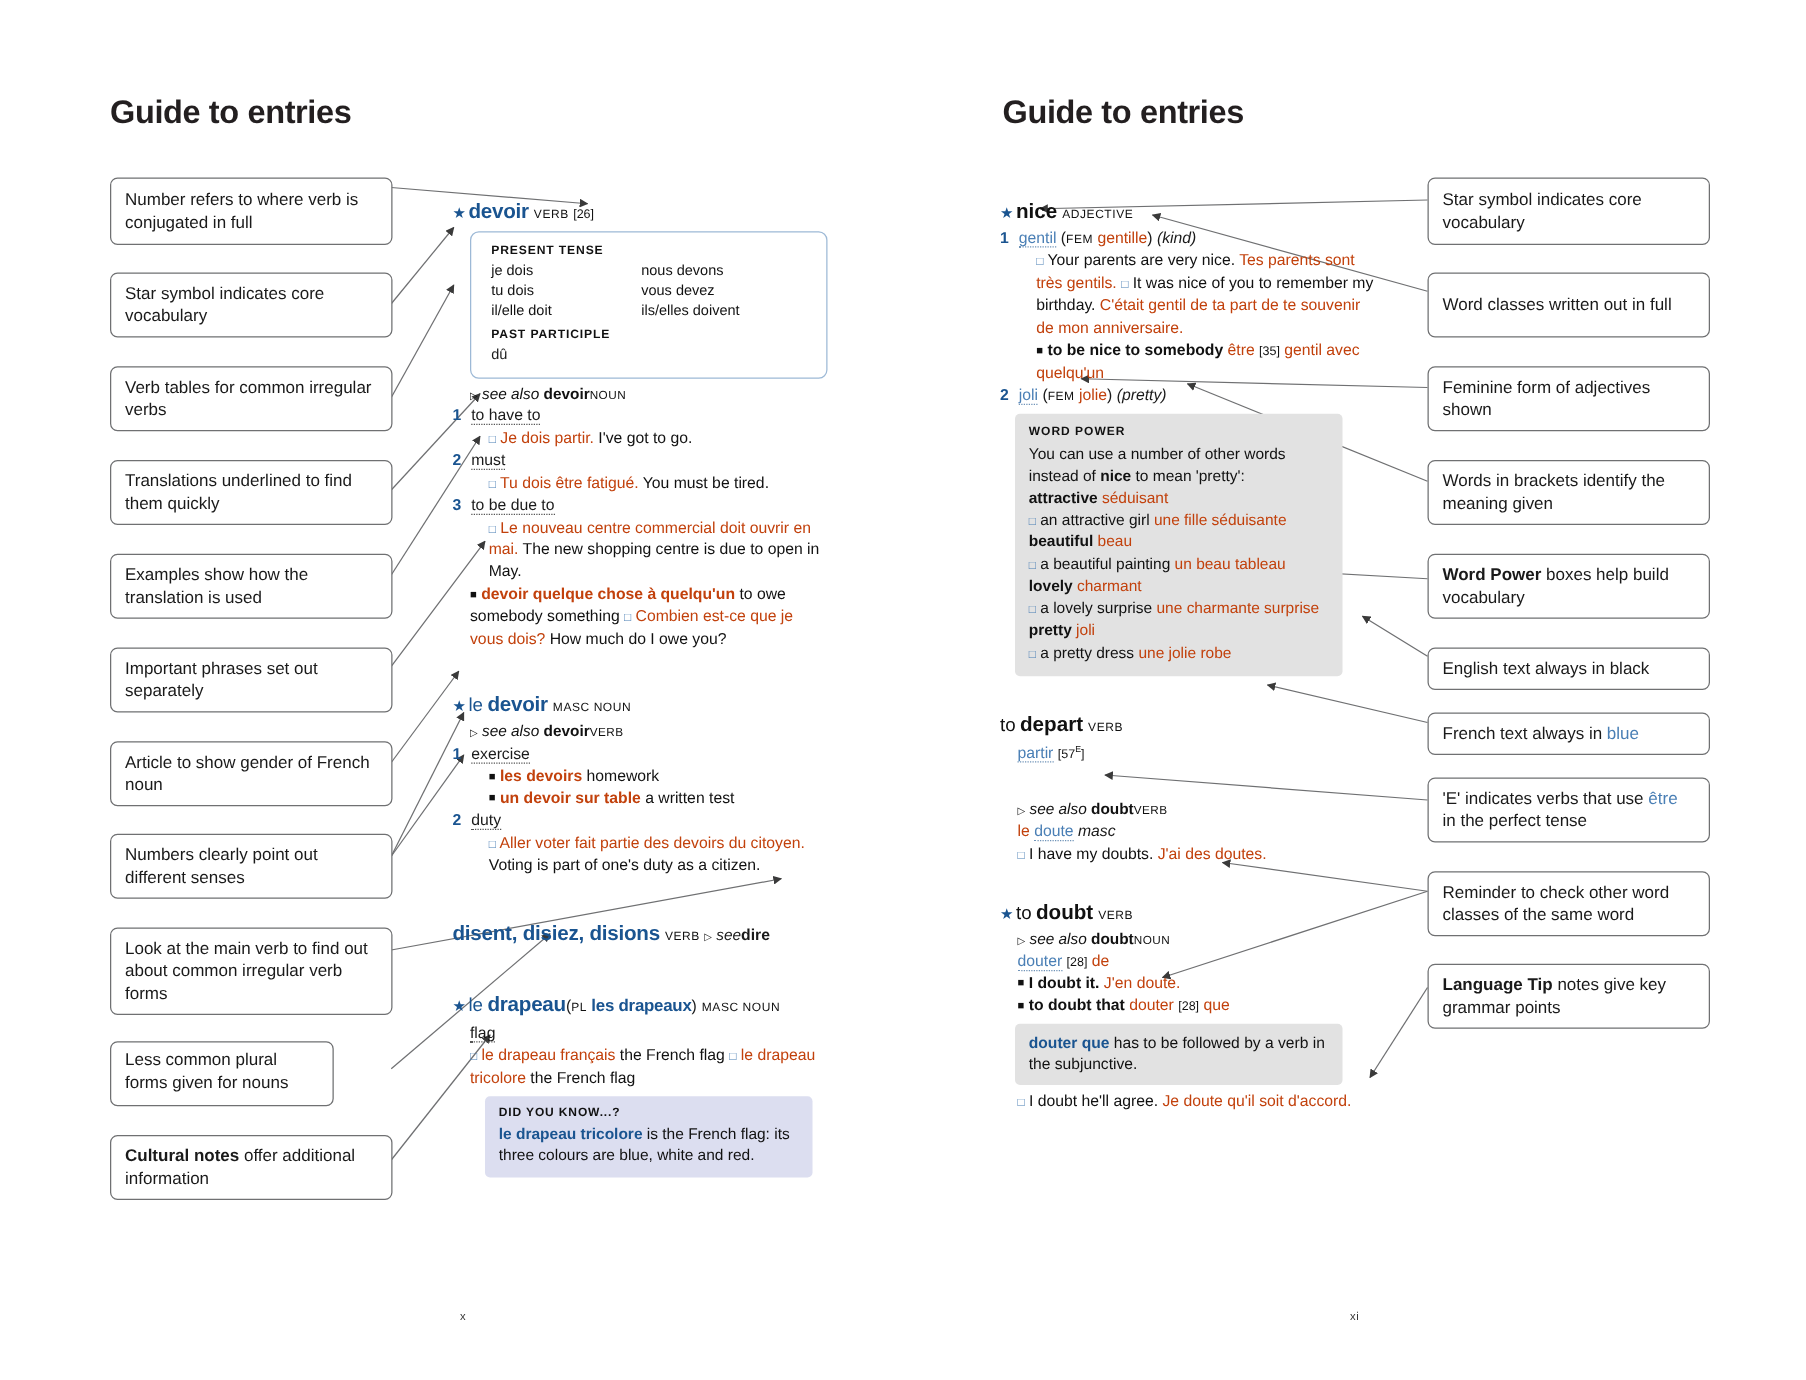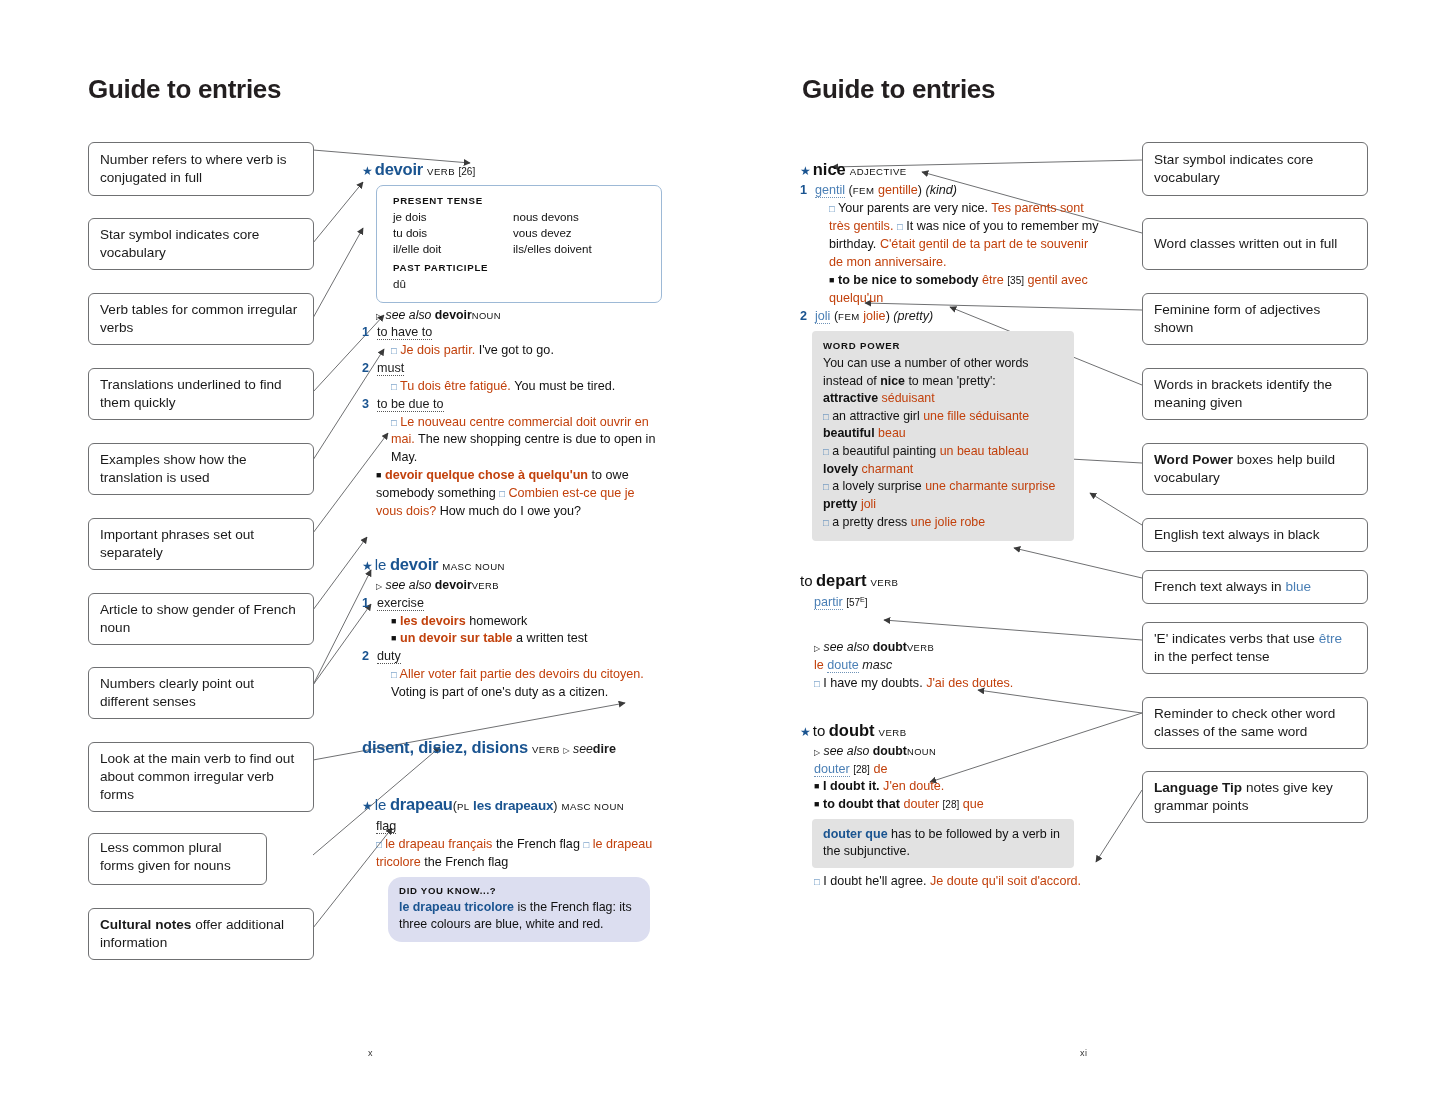--- a/index.html
+++ b/index.html
@@ -103,21 +103,21 @@
   .vt-head {
     font-size:9.7px; font-weight:bold; letter-spacing:.7px;
     text-transform:uppercase; color:#111; margin-bottom:1px;
   }
   .vt-grid { display:flex; font-size:11.6px; color:#111; line-height:1.36; margin-bottom:5px;}
   .vt-col { width:120px; }
 
   
   .didyouknow {
     background:#dcdef0;
-    border-radius:14px;
+    border-radius:4px;
     padding:7px 11px 9px 11px;
     margin:6px 0 0 26px;
     font-size:12.4px; line-height:1.36;
     color:#111;
   }
   .dyk-head { font-size:9.6px; font-weight:bold; letter-spacing:.7px; text-transform:uppercase; margin-bottom:2px;}
   .dyk-term { color:#1a5490; font-weight:bold; }
 
   .wordpower {
     background:#e2e2e2;

